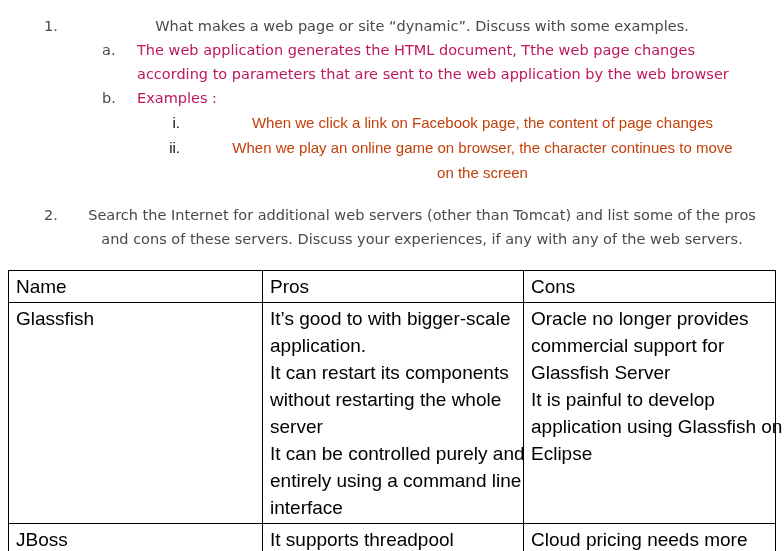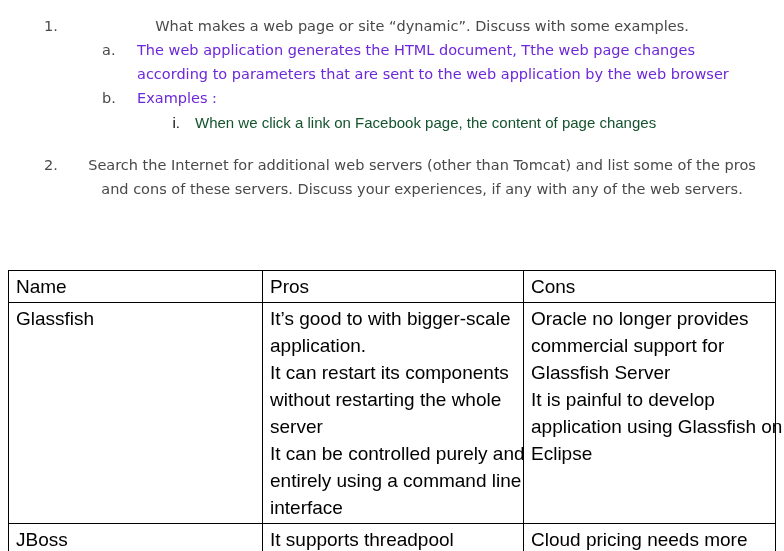--- a/index.html
+++ b/index.html
@@ -61,42 +61,43 @@
     width: 35px;
     margin-left: 102px;
     font-family: "DejaVu Sans", sans-serif;
     font-size: 14.5px;
     color: #494949;
     line-height: 24px;
   }
   .lvl2 .li-text {
     font-family: "DejaVu Sans", sans-serif;
     font-size: 14.5px;
-    color: #6d28d9;
+    color: #be185d;
     line-height: 24px;
     padding-right: 7px;
   }
 
   
   .lvl3 .marker {
     width: 28px;
     margin-left: 152px;
     text-align: right;
     padding-right: 15px;
     font-family: "Liberation Sans", sans-serif;
     font-size: 15px;
     color: #0d0d0d;
     line-height: 25px;
   }
   .lvl3 .li-text {
     font-family: "Liberation Sans", sans-serif;
     font-size: 15px;
-    color: #14532d;
+    color: #c2410c;
     line-height: 25px;
     padding-right: 14px;
+    text-align: center;
   }
 
   .gap-1 { height: 14px; }
   .gap-2 { height: 18px; }
 
   
   .tbl-wrap {
     position: absolute;
     left: 8px;
     top: 270px;
@@ -150,20 +151,27 @@
   <div class="li-row lvl2">
     <span class="marker">b.</span>
     <span class="li-text">Examples :</span>
   </div>
 
   <div class="li-row lvl3">
     <span class="marker">i.</span>
     <span class="li-text">When we click a link on Facebook page, the content of page changes</span>
   </div>
 
+  <div class="li-row lvl3">
+    <span class="marker">ii.</span>
+    <span class="li-text">
+      <span class="cell-line">When we play an online game on browser, the character continues to move</span>
+      <span class="cell-line">on the screen</span>
+    </span>
+  </div>
 
   <div class="gap-2"></div>
 
   <div class="li-row lvl1">
     <span class="marker">2.</span>
     <span class="li-text">
       <span class="cell-line">Search the Internet for additional web servers (other than Tomcat) and list some of the pros</span>
       <span class="cell-line">and cons of these servers. Discuss your experiences, if any with any of the web servers.</span>
     </span>
   </div>

